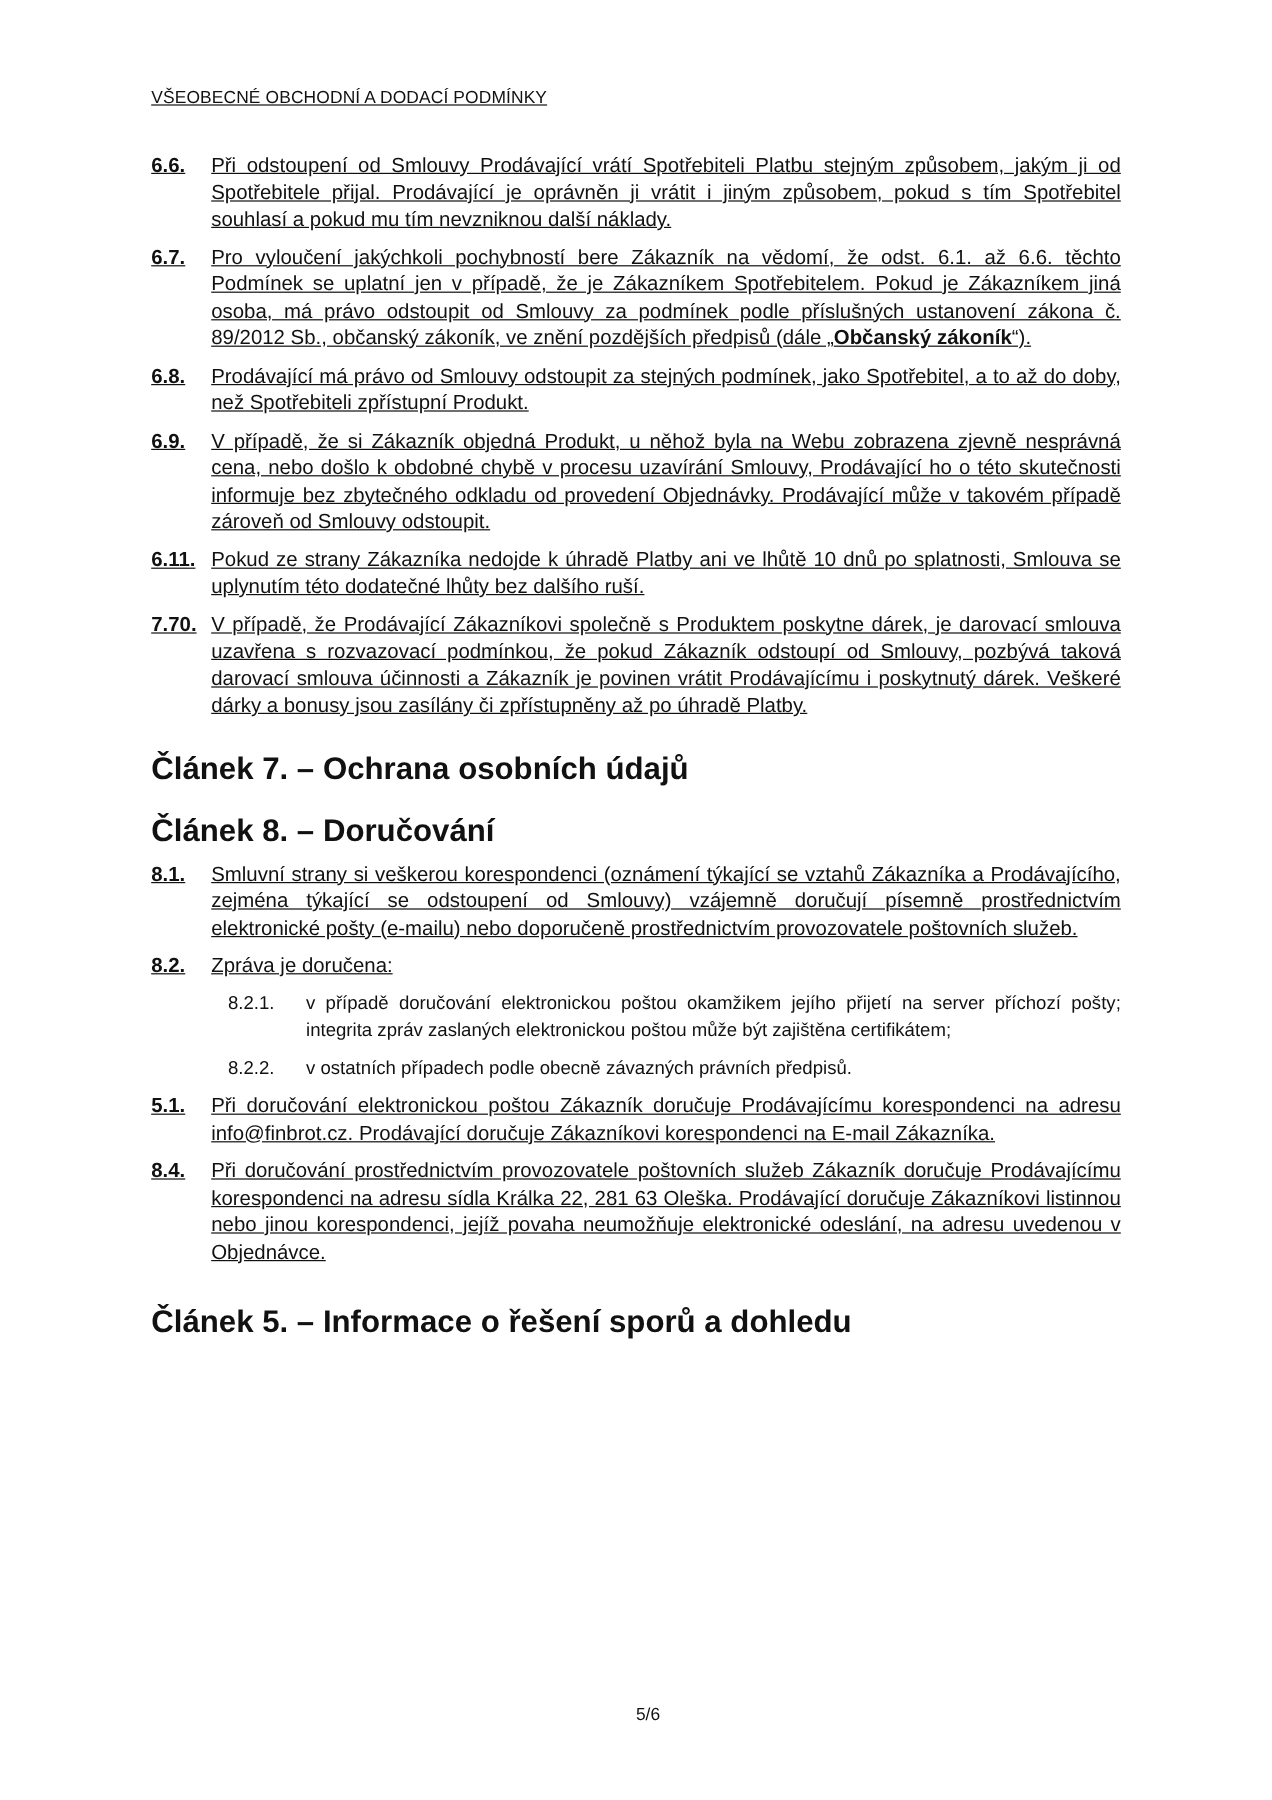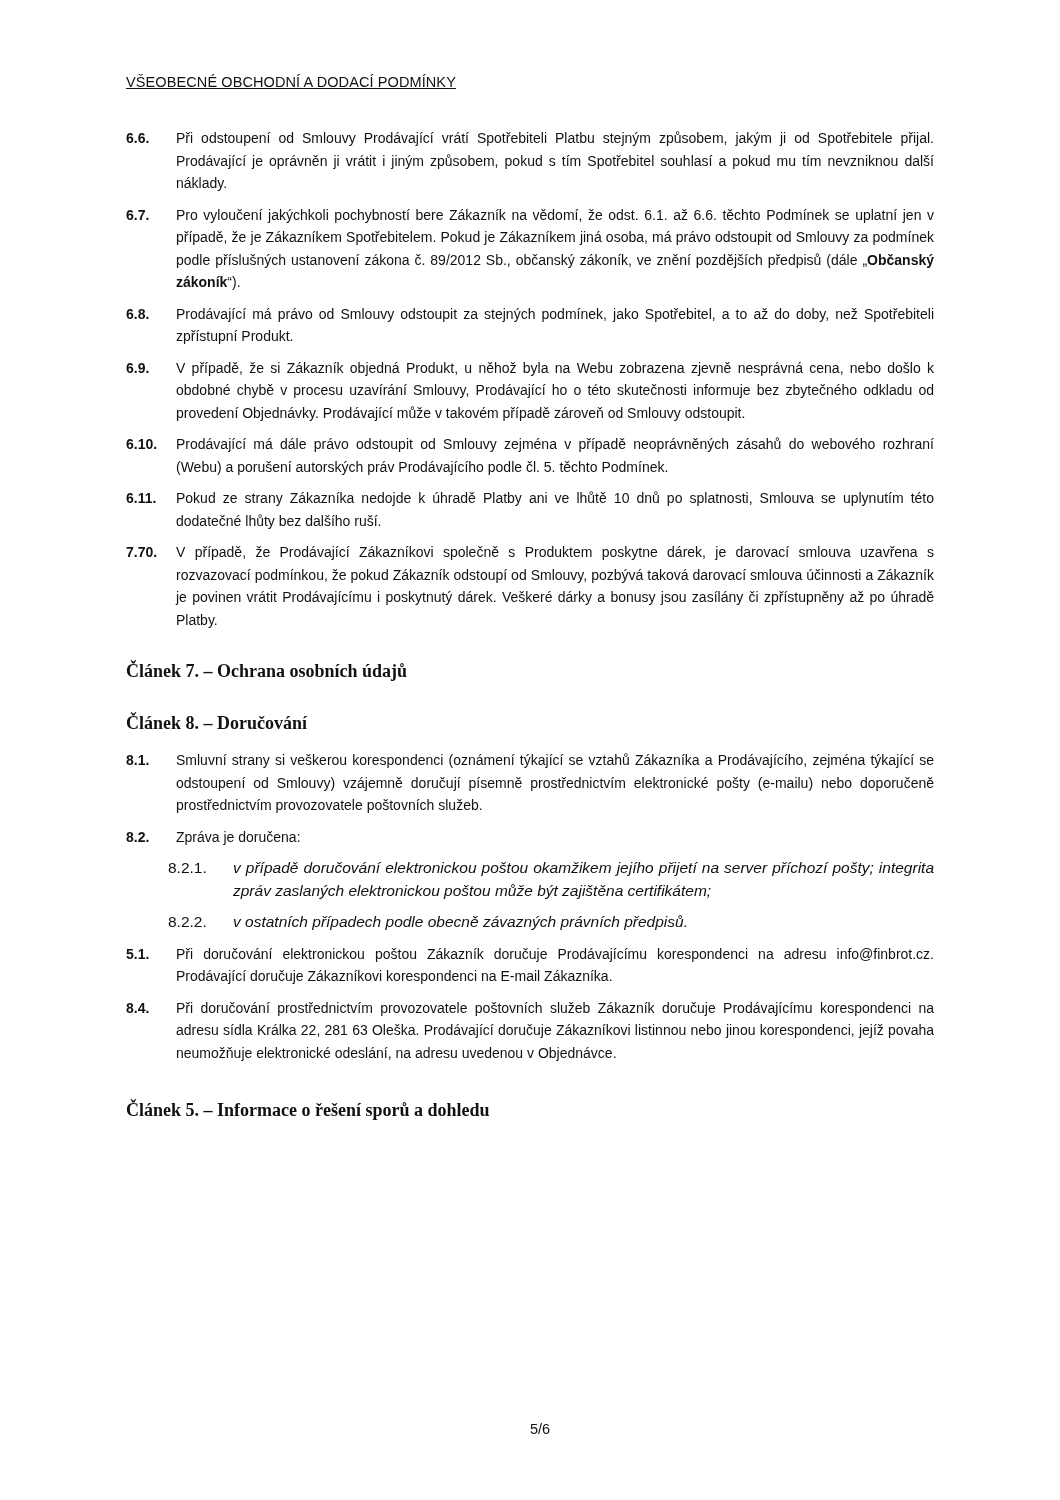--- a/index.html
+++ b/index.html
@@ -1,27 +1,27 @@
 <!DOCTYPE html>
 <html><head>
   <meta charset="utf-8">
   <style>
     html, body { margin: 0; padding: 0; background: #ffffff; }
     body { width: 1060px; height: 1500px; position: relative; overflow: hidden;
            font-family: "Liberation Sans", sans-serif; color: #111111; }
     .page { position: absolute; left: 0; top: 0; width: 1060px; height: 1500px; }
     .running-header { position: absolute; left: 126px; top: 74px; font-size: 14.5px; letter-spacing: 0.1px; text-decoration: underline; }
     .content { position: absolute; left: 126px; top: 127px; width: 808px; }
-    .clause { display: flex; font-size: 14px; line-height: 22.5px; margin-bottom: 9px; }
+    .clause { display: flex; font-size: 17px; line-height: 22.5px; margin-bottom: 9px; text-decoration: underline; }
     .clause .num { flex: 0 0 50px; font-weight: bold; }
     .clause .txt { flex: 1; text-align: justify; }
-    .sub { display: flex; font-size: 15.5px; line-height: 22.5px; margin-left: 42px; margin-bottom: 9px; justify-content: center; }
+    .sub { display: flex; font-size: 15.5px; line-height: 22.5px; margin-left: 64px; margin-bottom: 9px; justify-content: center; }
     .sub .num { flex: 0 0 65px; }
-    .sub .txt { flex: 1; text-align: justify; font-style: italic; }
-    .heading { font-size: 18px; font-weight: bold; margin: 28px 0 14px 0; line-height: 24px; font-family: Liberation Serif, serif; }
+    .sub .txt { flex: 1; text-align: justify; }
+    .heading { font-size: 26px; font-weight: bold; margin: 28px 0 14px 0; line-height: 24px; }
     .footer { position: absolute; top: 1421px; left: 0; width: 1060px; text-align: center; font-size: 14.5px; padding-left: 10px; }
     b { font-weight: bold; }
   </style>
 </head>
 <body>
 
 <div class="page">
   <div class="running-header">VŠEOBECNÉ OBCHODNÍ A DODACÍ PODMÍNKY</div>
 
   <div class="content">
@@ -33,24 +33,20 @@
       <span class="num">6.7.</span>
       <span class="txt"><span>Pro vyloučení jakýchkoli pochybností bere Zákazník na vědomí, že odst. 6.1. až 6.6. těchto Podmínek se uplatní jen v případě, že je Zákazníkem Spotřebitelem. Pokud je Zákazníkem jiná osoba, má právo odstoupit od Smlouvy za podmínek podle příslušných ustanovení zákona č. 89/2012 Sb., občanský zákoník, ve znění pozdějších předpisů (dále „</span><b>Občanský zákoník</b><span>“).</span></span>
     </div>
     <div class="clause">
       <span class="num">6.8.</span>
       <span class="txt">Prodávající má právo od Smlouvy odstoupit za stejných podmínek, jako Spotřebitel, a to až do doby, než Spotřebiteli zpřístupní Produkt.</span>
     </div>
     <div class="clause">
       <span class="num">6.9.</span>
       <span class="txt">V případě, že si Zákazník objedná Produkt, u něhož byla na Webu zobrazena zjevně nesprávná cena, nebo došlo k obdobné chybě v procesu uzavírání Smlouvy, Prodávající ho o této skutečnosti informuje bez zbytečného odkladu od provedení Objednávky. Prodávající může v takovém případě zároveň od Smlouvy odstoupit.</span>
-    </div>
-    <div class="clause">
-      <span class="num">6.10.</span>
-      <span class="txt">Prodávající má dále právo odstoupit od Smlouvy zejména v případě neoprávněných zásahů do webového rozhraní (Webu) a porušení autorských práv Prodávajícího podle čl. 5. těchto Podmínek.</span>
     </div>
     <div class="clause">
       <span class="num">6.11.</span>
       <span class="txt">Pokud ze strany Zákazníka nedojde k úhradě Platby ani ve lhůtě 10 dnů po splatnosti, Smlouva se uplynutím této dodatečné lhůty bez dalšího ruší.</span>
     </div>
     <div class="clause">
       <span class="num">7.70.</span>
       <span class="txt">V případě, že Prodávající Zákazníkovi společně s Produktem poskytne dárek, je darovací smlouva uzavřena s rozvazovací podmínkou, že pokud Zákazník odstoupí od Smlouvy, pozbývá taková darovací smlouva účinnosti a Zákazník je povinen vrátit Prodávajícímu i poskytnutý dárek. Veškeré dárky a bonusy jsou zasílány či zpřístupněny až po úhradě Platby.</span>
     </div>
 

